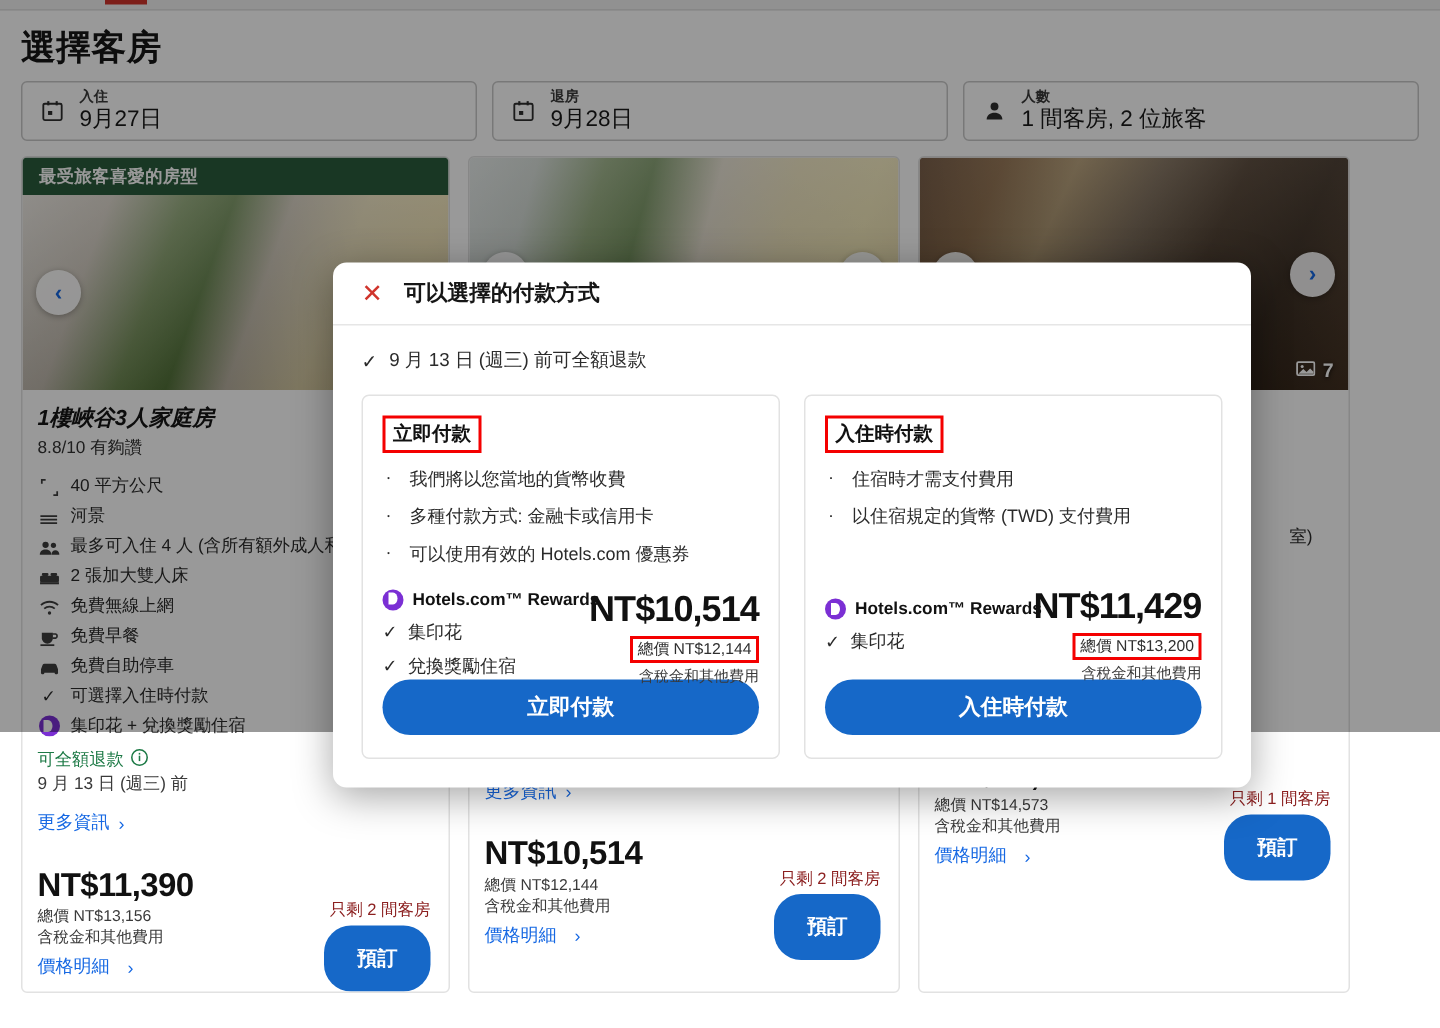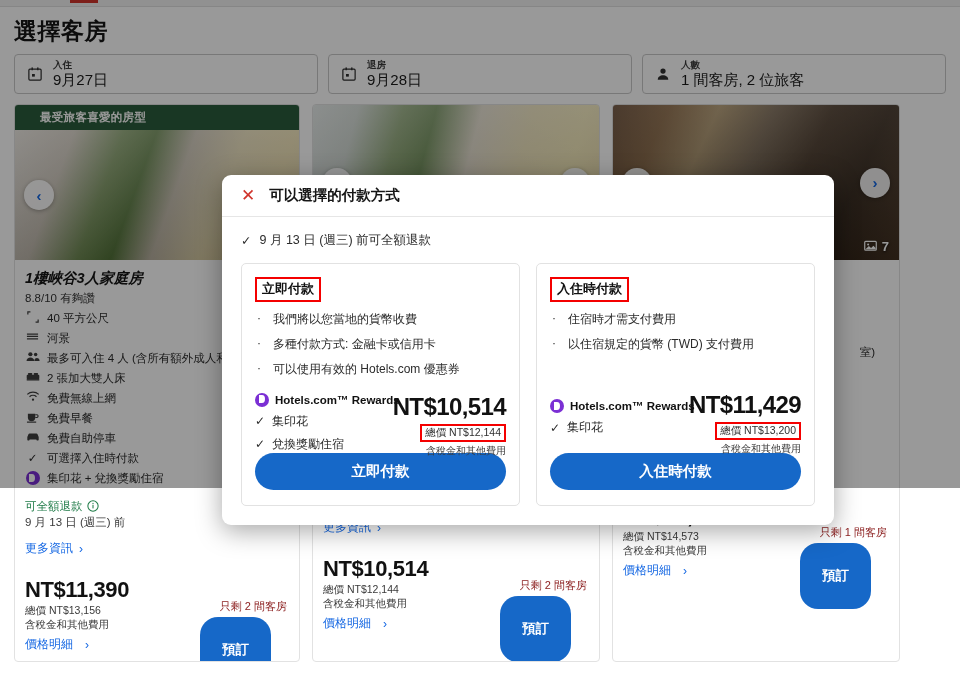--- a/index.html
+++ b/index.html
@@ -76,21 +76,21 @@
     border-radius: 4px;
     overflow: hidden;
     position: relative;
     padding-bottom: 8px;
   }
   .card.w2 { width: 288px; }
 
   .badge-top {
     height: 25px; background: #2b5d3c; color: #fff;
     font-size: 11.5px; font-weight: bold;
-    display: flex; align-items: center; padding-left: 25px;
+    display: flex; align-items: center; padding-left: 11px;
     letter-spacing: .3px;
   }
   .photo {
     position: relative; height: 130px; overflow: hidden;
   }
   .photo.short { height: 155px; }
   .photo-a {
     width: 100%; height: 100%;
     background:
       linear-gradient(180deg, rgba(255,255,255,.25), rgba(0,0,0,.12)),
@@ -122,39 +122,39 @@
     position: absolute; right: 10px; bottom: 6px;
     color: #fff; font-size: 13px; font-weight: bold;
     display: flex; align-items: center; gap: 5px;
     text-shadow: 0 1px 3px rgba(0,0,0,.8);
   }
 
   .card-body { padding: 9px 10px 0 10px; }
   .room-name { font-size: 14.5px; font-weight: bold; color: #161616; margin-bottom: 3px; font-style: italic; }
   .rating { font-size: 11.5px; color: #333; margin-bottom: 5px; }
 
-  .amen { display: flex; align-items: flex-start; gap: 7px; font-size: 11.5px; color: #2b2b2b; height: 20px; white-space: nowrap; overflow: hidden; }
+  .amen { display: flex; align-items: flex-end; gap: 7px; font-size: 11.5px; color: #2b2b2b; height: 20px; white-space: nowrap; overflow: hidden; }
   .amen .ai { flex: 0 0 15px; display: flex; align-items: center; justify-content: center; color: #3f3f3f; }
   .amen .chk { color: #2b2b2b; font-weight: bold; }
 
   .refund { margin-top: 8px; font-size: 11.5px; color: #1d7a46; display:flex; align-items:center; gap:4px;}
   .refund-date { font-size: 11.5px; color: #3a3a3a; margin-top: 1px; }
   .morelink { margin-top: 10px; font-size: 12px; color: #1668e3; display: flex; align-items: center; gap: 6px; }
 
   .price-block { margin-top: 20px; position: relative; }
   .price-main { font-size: 22px; font-weight: bold; color: #111; letter-spacing: -0.4px; }
   .price-total { font-size: 10.5px; color: #3a3a3a; margin-top: 1px; }
   .price-tax { font-size: 10.5px; color: #3a3a3a; }
   .price-detail { font-size: 12px; color: #1668e3; margin-top: 4px; display:flex; align-items:center; gap:12px;}
   .rooms-left { position: absolute; right: 2px; top: 22px; font-size: 11px; color: #8c2020; }
   .book-btn {
-    position: absolute; right: 18px; top: 40px;
+    position: absolute; right: 2px; top: 40px;
     background: #1668c8; color: #fff;
     border-radius: 18px; border: none;
-    padding: 24px 22px; font-size: 13.5px; font-weight: bold;
+    padding: 13px 22px; font-size: 13.5px; font-weight: bold;
     font-family: Liberation Mono, monospace;
   }
 
   
   .modal {
     position: absolute; left: 222px; top: 175px;
     width: 612px;
     background: #fff;
     border-radius: 9px;
     box-shadow: 0 6px 26px rgba(0,0,0,.35);

